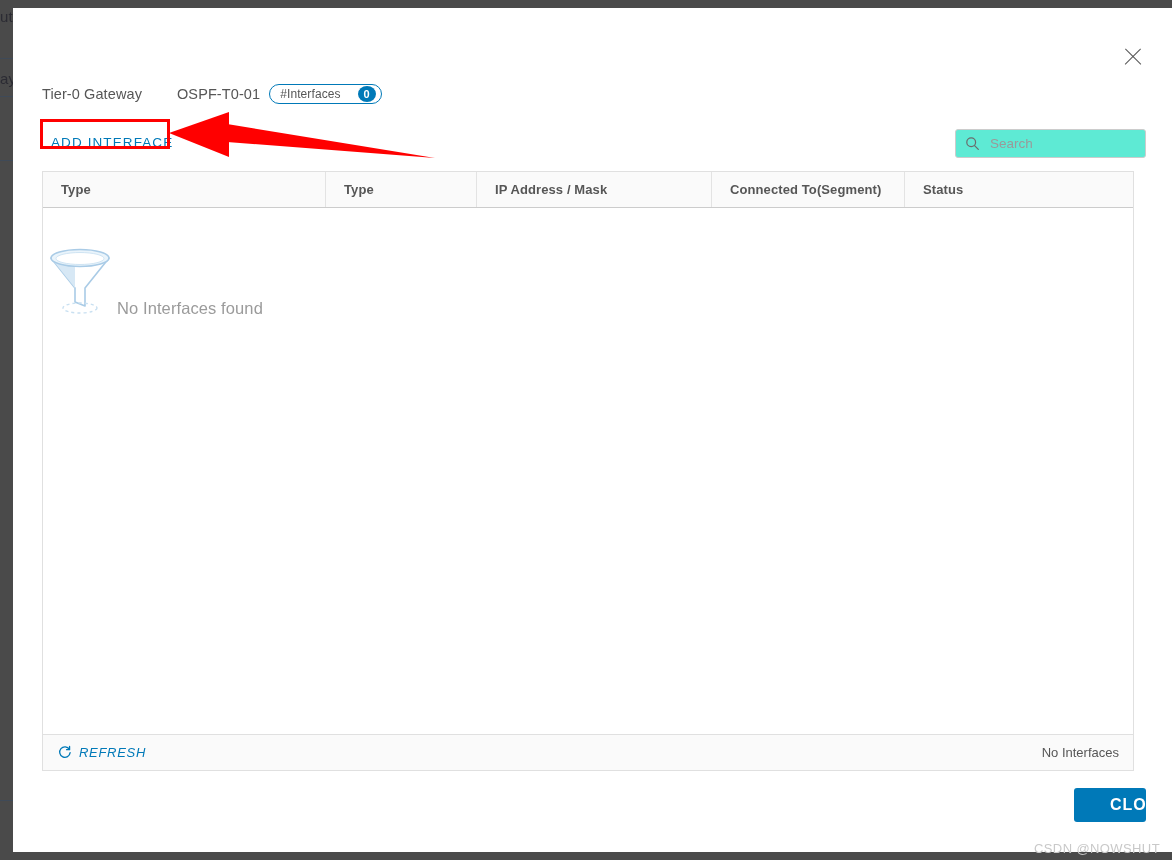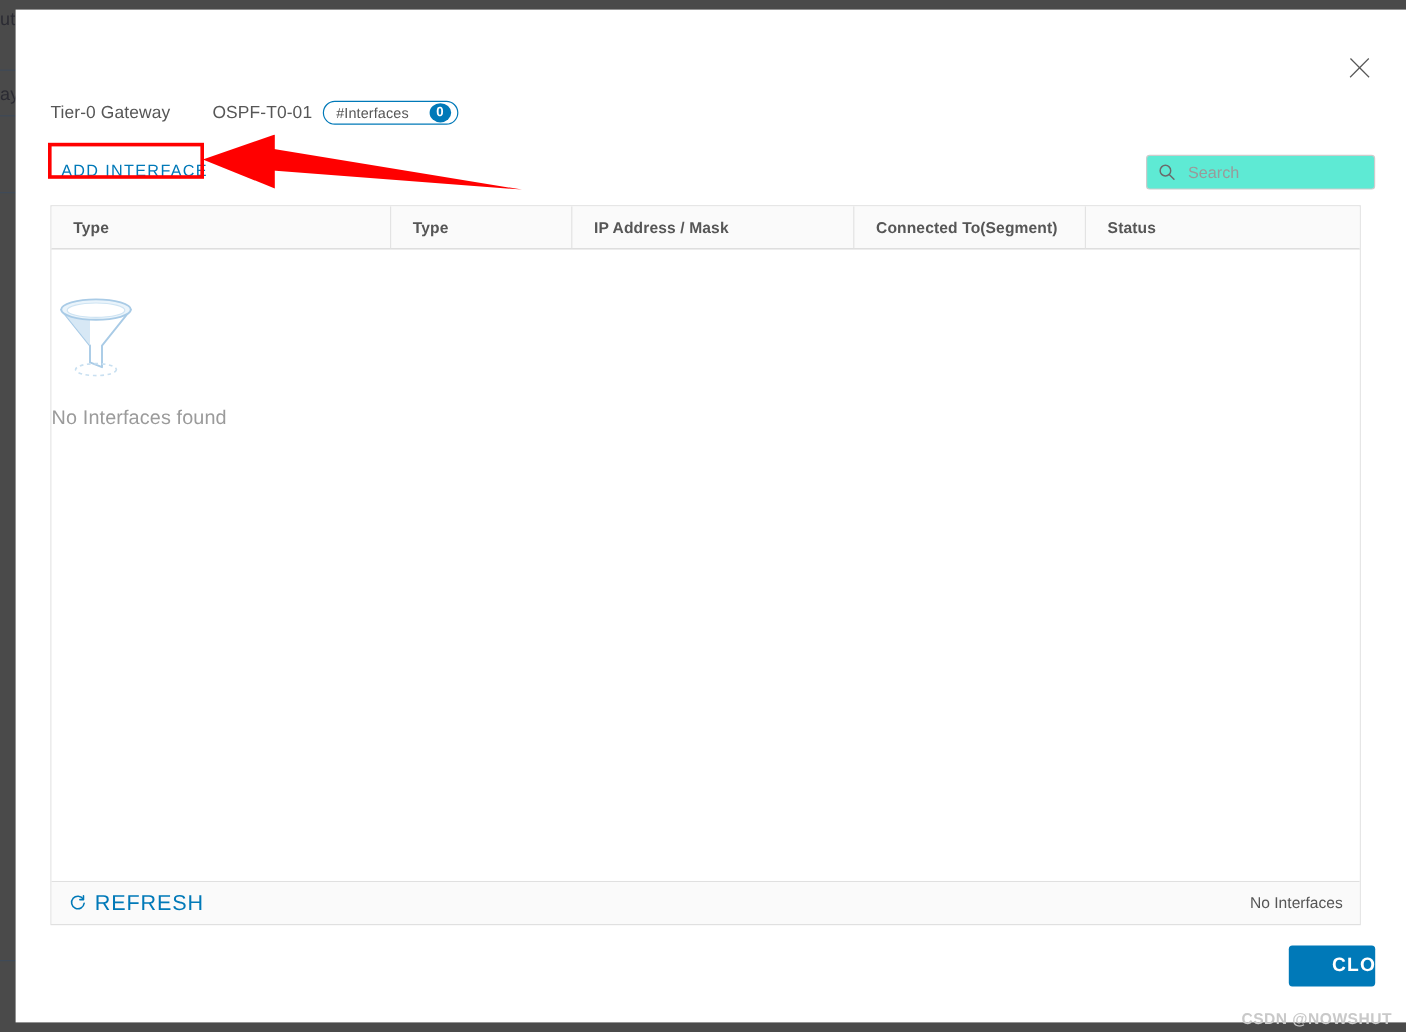--- a/index.html
+++ b/index.html
@@ -204,22 +204,21 @@
     flex: 1;
     position: relative;
     background: #ffffff;
   }
   #empty-state {
     position: absolute;
     left: 0;
     right: 0;
     top: 38px;
     display: flex;
-    flex-direction: column;
-    align-items: flex-start;
+    align-items: flex-end;
   }
   #empty-text {
     margin-top: 20px;
     font-size: 16.5px;
     color: #9b9b9b;
     letter-spacing: 0.1px;
   }
 
   #grid-footer {
     height: 36px;
@@ -236,24 +235,25 @@
     display: flex;
     align-items: center;
     gap: 7px;
     border: none;
     background: transparent;
     cursor: pointer;
     padding: 0;
     font-family: "Liberation Sans", sans-serif;
   }
   #refresh-label {
-    font-size: 18px;
+    font-size: 13px;
     font-weight: 500;
     letter-spacing: 0.7px;
     color: #0079b8;
+    font-style: italic;
   }
   #footer-count {
     font-size: 13px;
     color: #565656;
     padding-left: 18px;
   }
 
   
   #close-btn {
     position: absolute;
@@ -294,21 +294,20 @@
   }
 
   
   #watermark {
     position: absolute;
     right: 12px;
     bottom: 4px;
     font-size: 13px;
     color: #c9c9c9;
     letter-spacing: 0.4px;
-    font-weight: bold;
   }
 </style>
 </head>
 <body>
 
 <div id="page-backdrop">
   <div class="bg-text" style="left:0px; top:8px;">ut</div>
   <div class="bg-rule" style="top:58px;"></div>
   <div class="bg-text" style="left:0px; top:70px;">ay</div>
   <div class="bg-rule" style="top:96px;"></div>

